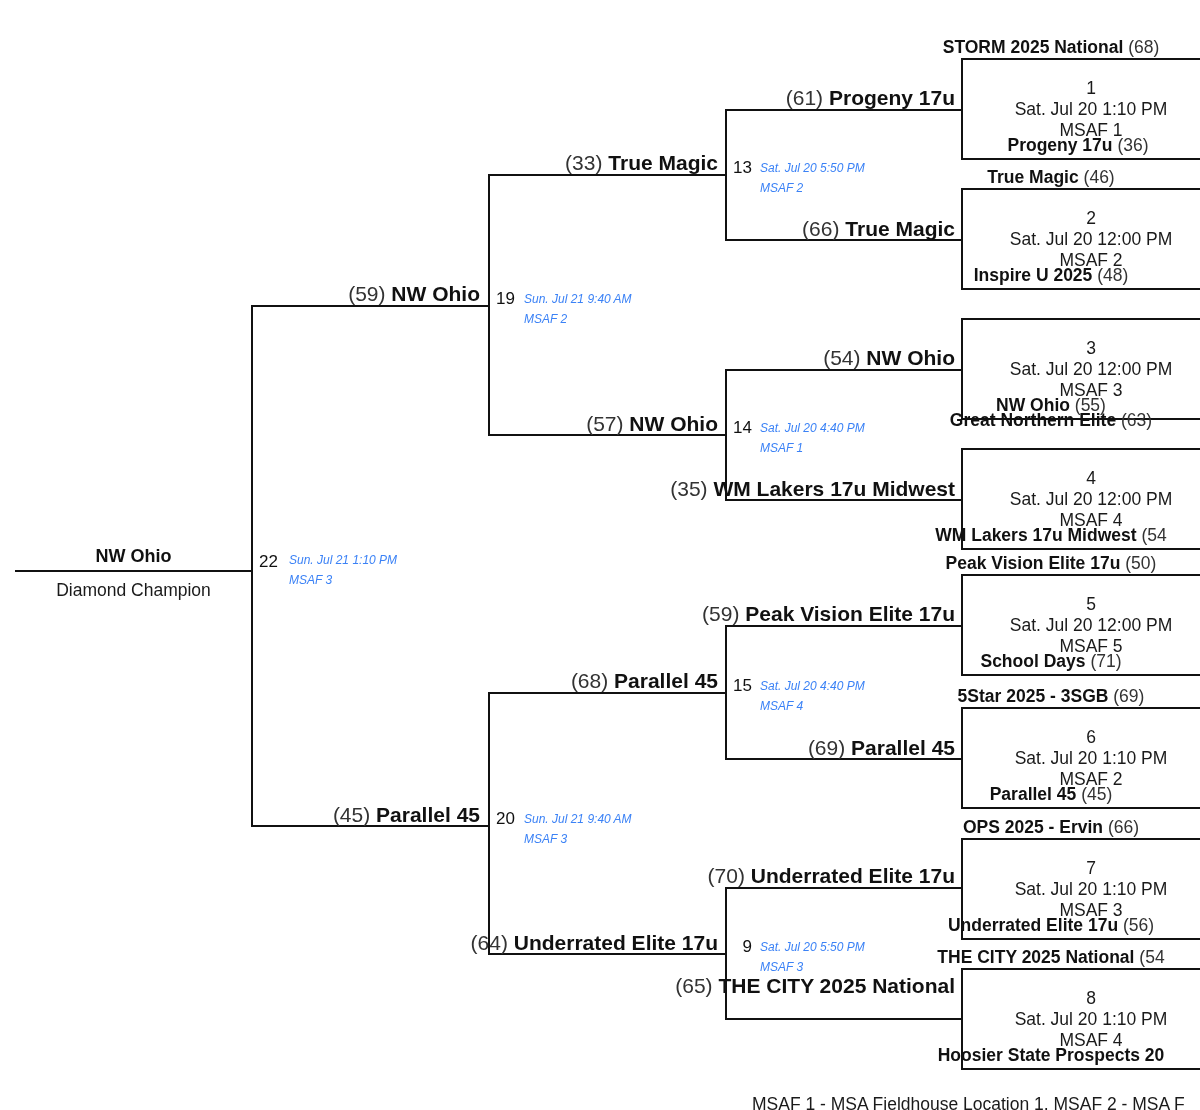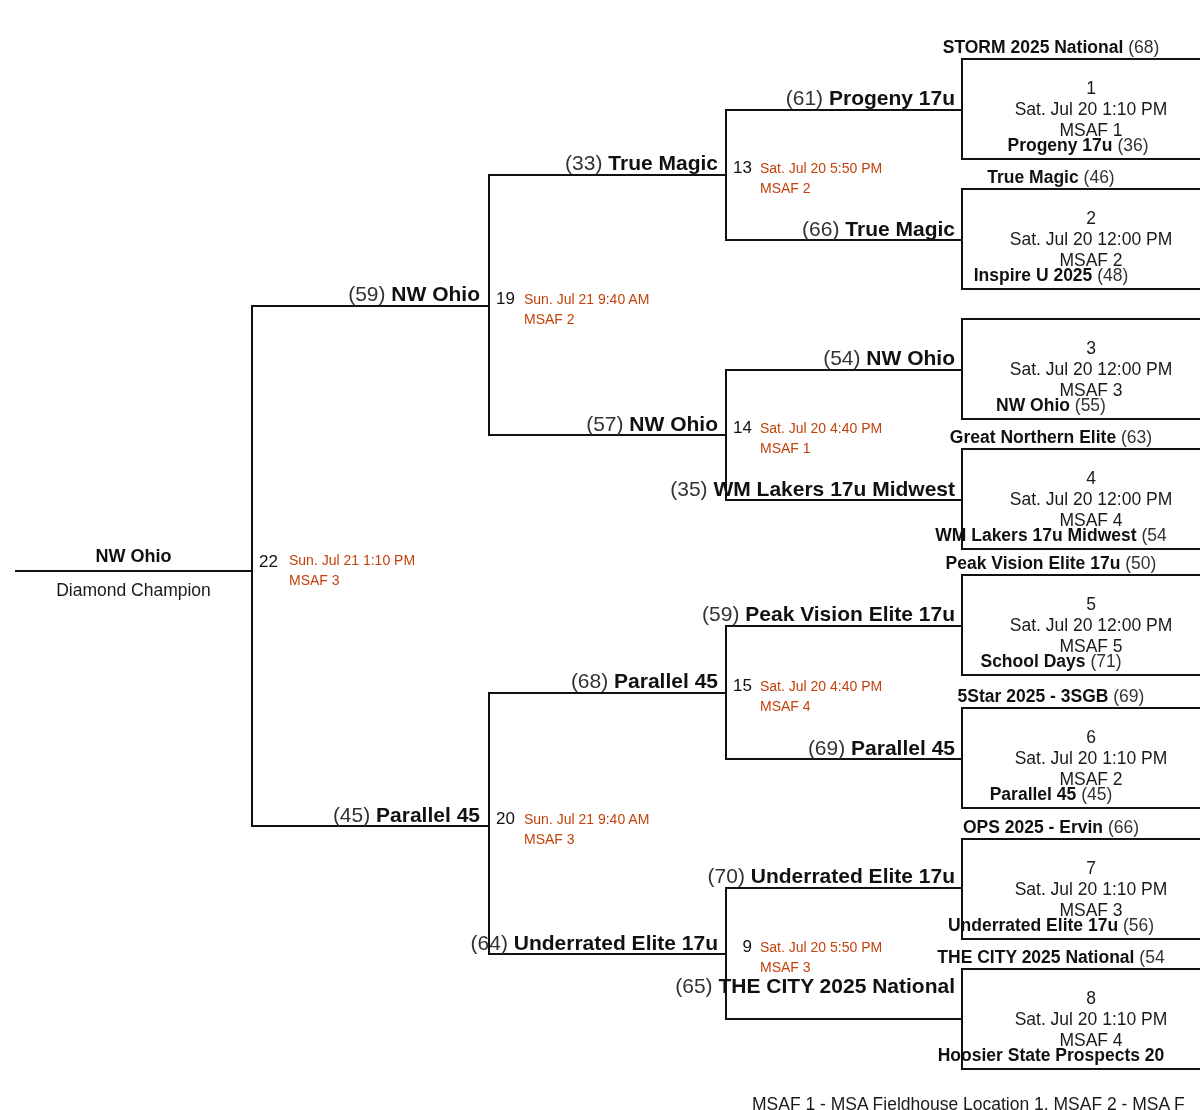--- a/index.html
+++ b/index.html
@@ -56,22 +56,23 @@
     text-align:right;
   }
   .seed{font-weight:400;color:#333;}
   .gnum{
     position:absolute;
     font-size:17px;line-height:20px;font-weight:400;color:#111;
     white-space:nowrap;text-align:right;
   }
   .gmeta{
     position:absolute;
-    font-size:14px;line-height:20px;font-weight:400;color:#c2410c;
-    white-space:nowrap;
+    font-size:12px;line-height:20px;font-weight:400;color:#3b82f6;
+    white-space:nowrap;
+    font-style:italic;
   }
 
   
   .champName{
     position:absolute;font-size:18px;font-weight:700;
     text-align:center;white-space:nowrap;line-height:20px;
   }
   .champSub{
     position:absolute;font-size:17.5px;font-weight:400;
     text-align:center;white-space:nowrap;line-height:20px;color:#1a1a1a;
@@ -125,21 +126,21 @@
       <div>3</div>
       <div>Sat. Jul 20 12:00 PM</div>
       <div>MSAF 3</div>
     </div>
   </div>
   <div class="teamBot" style="left:901px;top:395px;width:300px;">
     <span>NW Ohio</span>
     <span class="score">(55)</span>
   </div>
 
-  <div class="teamTop" style="left:901px;top:427px;width:300px;">
+  <div class="teamTop" style="left:901px;top:410px;width:300px;">
     <span>Great Northern Elite</span>
     <span class="score">(63)</span>
   </div>
   <div class="gamebox" style="left:961px;top:448px;width:260px;height:102px;">
     <div class="ginfo">
       <div>4</div>
       <div>Sat. Jul 20 12:00 PM</div>
       <div>MSAF 4</div>
     </div>
   </div>

